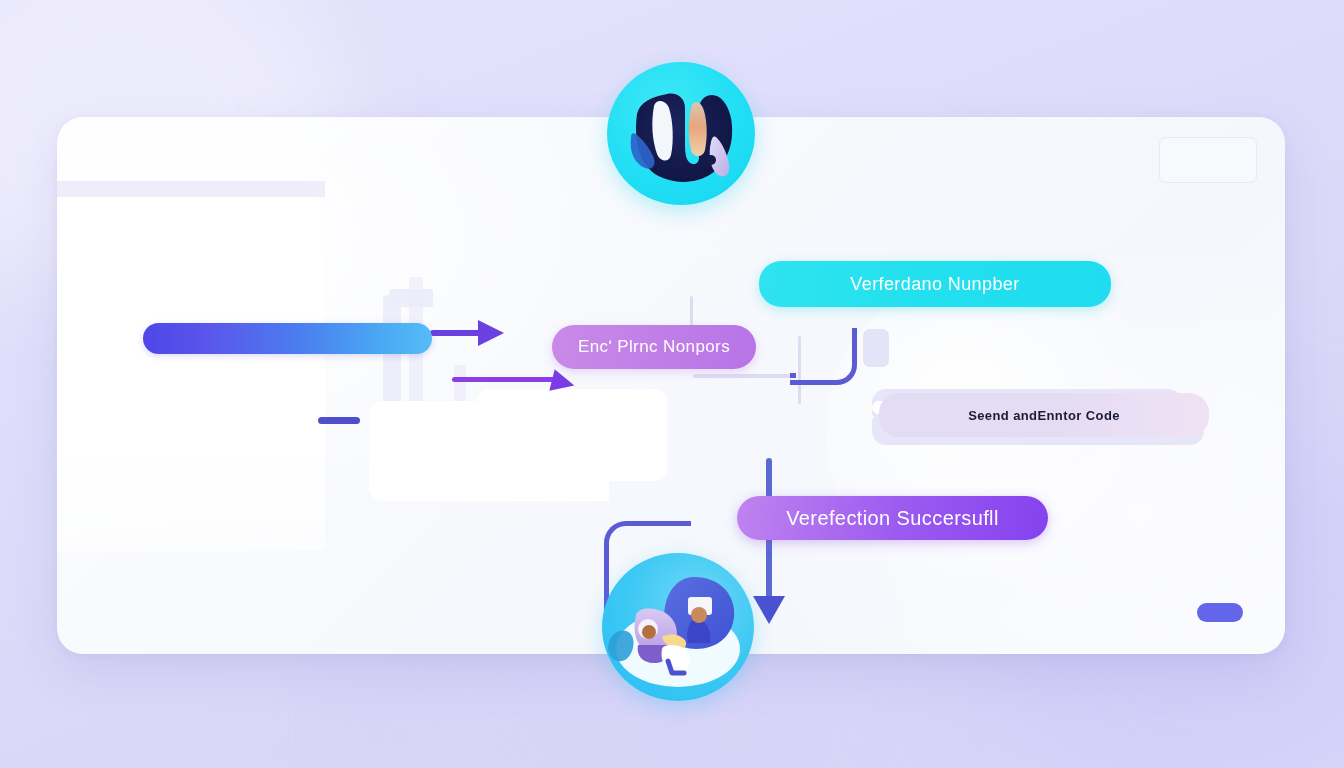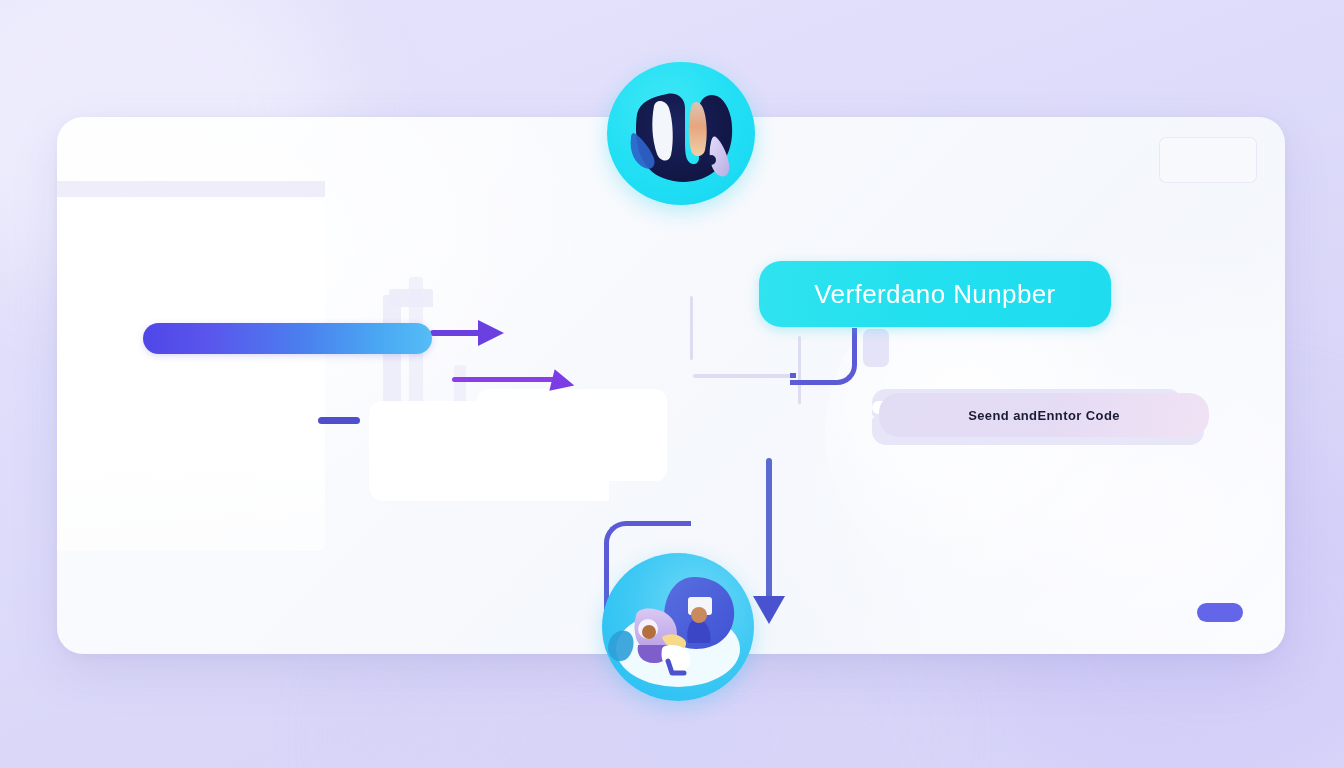--- a/index.html
+++ b/index.html
@@ -162,24 +162,24 @@
     display: flex;
     align-items: center;
     justify-content: center;
     border-radius: 22px;
     letter-spacing: .4px;
     white-space: nowrap;
     user-select: none;
   }
 
   #pill-verification-number {
-    left: 759px; top: 261px; width: 352px; height: 66px;
+    left: 759px; top: 261px; width: 352px; height: 46px;
     background: linear-gradient(100deg, #2fe3ef 0%, #22e0ee 48%, #1fdcf0 100%);
     color: #ffffff;
-    font-size: 26px;
+    font-size: 18px;
     font-weight: 400;
     box-shadow: 0 3px 12px rgba(34,210,230,0.3);
   }
 
   #pill-enter-phone {
     left: 552px; top: 325px; width: 204px; height: 44px;
     background: linear-gradient(100deg, #c98ae8 0%, #c07fe7 50%, #b873e6 100%);
     color: #ffffff;
     font-size: 17px;
     font-weight: 400;
@@ -276,25 +276,31 @@
 
   <div class="arrow-shaft a3-shaft"></div>
   <div class="arrow-head  a3-head"></div>
 
   <div id="progress-bar"></div>
 
   <div class="pill" id="pill-verification-number">
     <span>Verferdano Nunpber</span>
   </div>
 
+  <div class="pill" id="pill-enter-phone">
+    <span>Encʹ Plrnc  Nonpors</span>
+  </div>
 
   <div class="pill" id="pill-send-code">
     <span>Seend andEnntor Code</span>
   </div>
 
+  <div class="pill" id="pill-verification-success">
+    <span>Verefection Succersufll</span>
+  </div>
 
   <div id="mini-pill"></div>
 
   <div id="brand-logo">
     <svg viewBox="0 0 148 143" width="148" height="143" aria-hidden="true">
       <defs>
         <radialGradient id="lgBlob" cx="42%" cy="38%" r="68%">
           <stop offset="0%" stop-color="#1c2460"></stop>
           <stop offset="60%" stop-color="#141a4c"></stop>
           <stop offset="100%" stop-color="#101542"></stop>

